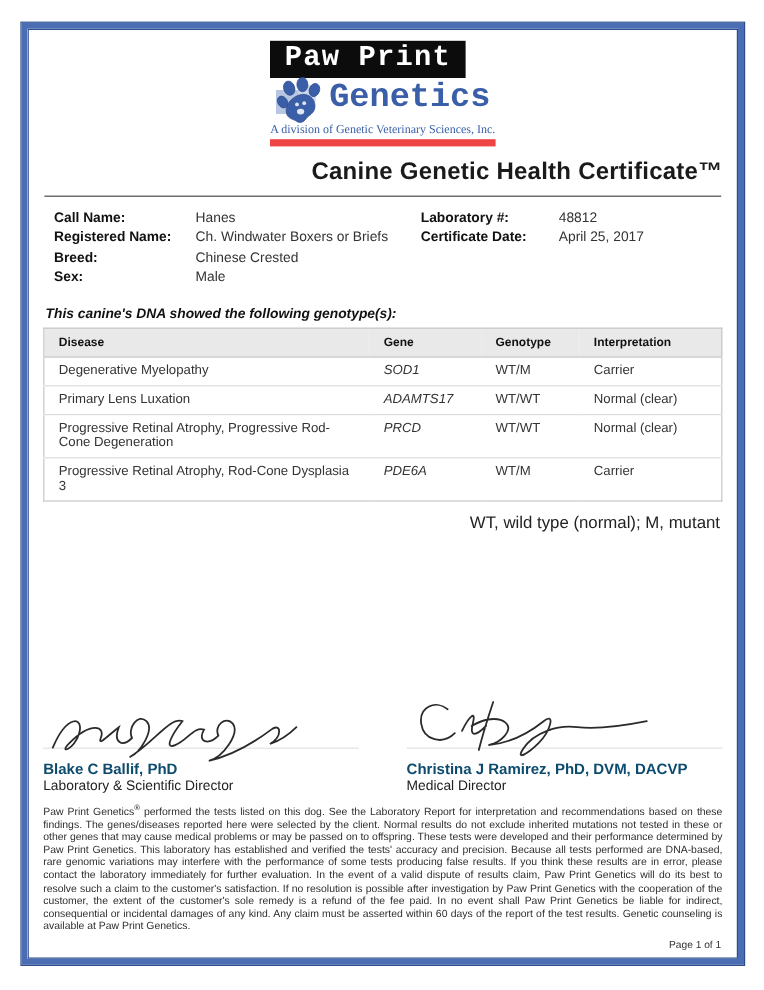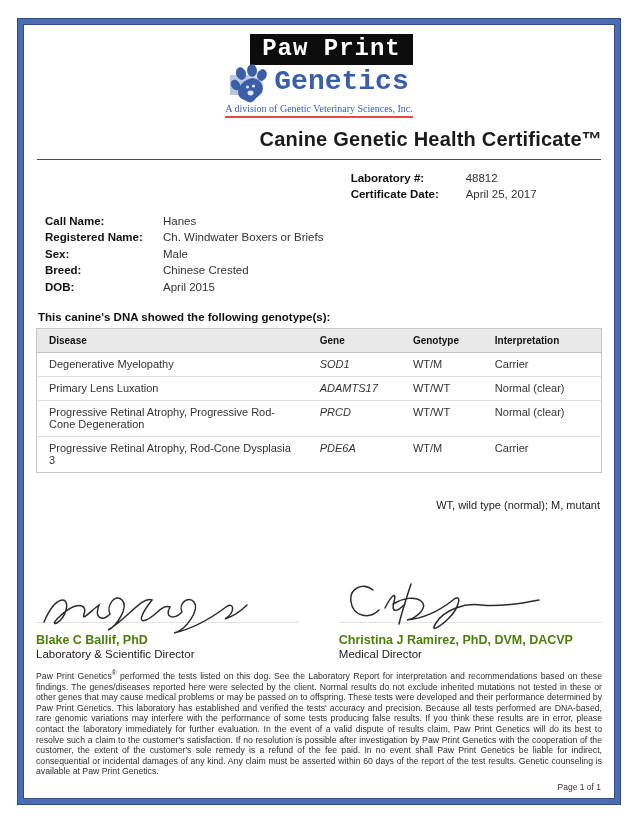--- a/index.html
+++ b/index.html
@@ -16,21 +16,21 @@
     left: 18px; top: 19px; right: 17px; bottom: 21px;
     border: 5px solid #4a6db3;
     box-shadow: 0 0 0 1px #2e4c8c, inset 0 0 0 1px #2e4c8c;
     background: #fff;
     display: flex;
     flex-direction: column;
     padding: 10px 13px 5px 13px;
   }
   
   .logo-wrap { text-align: center; }
-  .logo-inner { display: inline-block; text-align: right; }
+  .logo-inner { display: inline-block; text-align: left; }
   .logo-black-box {
     display: inline-block;
     background: #0c0c0c;
     color: #fff;
     font-family: "Liberation Mono", monospace;
     font-weight: bold;
     font-size: 24px;
     letter-spacing: 1px;
     line-height: 28px;
     padding: 1px 12px 2px 12px;
@@ -47,54 +47,55 @@
     font-family: "Liberation Mono", monospace;
     font-weight: bold;
     font-size: 28px;
     color: #3a5fa8;
     line-height: 30px;
   }
   .logo-tagline {
     font-family: "Liberation Serif", serif;
     font-size: 10px;
     color: #3a5fa8;
-    border-bottom: 2px solid #ef4444;
+    border-bottom: 6px solid #ef4444;
     padding-bottom: 2px;
     margin-top: 0px;
     white-space: nowrap;
   }
   
   .cert-title {
     text-align: right;
     font-size: 20px;
     font-weight: bold;
     color: #1a1a1a;
     margin-top: 10px;
     letter-spacing: 0.2px;
   }
   .title-rule {
     border: none;
     border-top: 1px solid #4b4b4b;
     margin: 8px 1px 0 1px;
   }
   
   .info-grid { display: flex; margin-top: 10px; font-size: 11.5px; }
-  .info-col-left { width: 54%; padding-left: 9px; margin-top: 43px; }
+  .info-col-left { width: 54%; padding-left: 9px; }
   .info-col-right { width: 46%; padding-left: 9px; }
   .info-row { display: flex; line-height: 16.4px; }
   .info-label { font-weight: bold; color: #111; width: 118px; flex: 0 0 118px; }
   .info-col-right .info-label { width: 115px; flex: 0 0 115px; }
   .info-value { color: #333; }
   
   .section-heading {
     font-weight: bold;
     font-size: 11.5px;
     color: #111;
     margin-top: 16px;
     padding-left: 2px;
+    font-style: italic;
   }
   table.geno {
     width: 100%;
     border-collapse: collapse;
     margin-top: 5px;
     font-size: 11px;
     border: 1px solid #c7c7c7;
   }
   table.geno th {
     background: #e9e9e9;
@@ -113,43 +114,43 @@
     margin-left: 16px;
   }
   table.geno tr:first-child td { border-top: none; }
   .col-disease { width: 48%; }
   .col-gene { width: 16.5%; margin-top: 19px; }
   .col-genotype { width: 14.5%; }
   .col-interp { width: 21%; }
   td.gene { font-style: italic; }
   .legend {
     text-align: right;
-    font-size: 11px;
+    font-size: 14px;
     color: #222;
-    margin-top: 26px;
+    margin-top: 9px;
     padding-right: 2px;
   }
   
   .signatures {
     margin-top: auto;
     display: flex;
     justify-content: space-between;
   }
   .sig-block { width: 46.5%; }
   .sig-line {
     position: relative;
     height: 55px;
     border-bottom: 1px solid #e2e2e2;
   }
   .sig-line svg {
     position: absolute;
     left: 0; bottom: -12px;
     overflow: visible;
   }
-  .sig-name { font-weight: bold; font-size: 12.5px; color: #4d7c0f; margin-top: 10px; }
+  .sig-name { font-weight: bold; font-size: 12.5px; color: #0c4a6e; margin-top: 10px; }
   .sig-title { font-size: 11.5px; color: #222; margin-top: 1px; }
   
   .disclaimer {
     margin-top: 9px;
     font-size: 8.7px;
     line-height: 1.22;
     text-align: justify;
     color: #2e2e2e;
   }
   .disclaimer sup { font-size: 6.5px; }
@@ -200,30 +201,26 @@
     <div class="info-col-left">
       <div class="info-row">
         <span class="info-label">Call Name:</span>
         <span class="info-value">Hanes</span>
       </div>
       <div class="info-row">
         <span class="info-label">Registered Name:</span>
         <span class="info-value">Ch. Windwater Boxers or Briefs</span>
       </div>
       <div class="info-row">
+        <span class="info-label">Breed:</span>
+        <span class="info-value">Chinese Crested</span>
+      </div>
+      <div class="info-row">
         <span class="info-label">Sex:</span>
         <span class="info-value">Male</span>
-      </div>
-      <div class="info-row">
-        <span class="info-label">Breed:</span>
-        <span class="info-value">Chinese Crested</span>
-      </div>
-      <div class="info-row">
-        <span class="info-label">DOB:</span>
-        <span class="info-value">April 2015</span>
       </div>
     </div>
     <div class="info-col-right">
       <div class="info-row">
         <span class="info-label">Laboratory #:</span>
         <span class="info-value">48812</span>
       </div>
       <div class="info-row">
         <span class="info-label">Certificate Date:</span>
         <span class="info-value">April 25, 2017</span>

